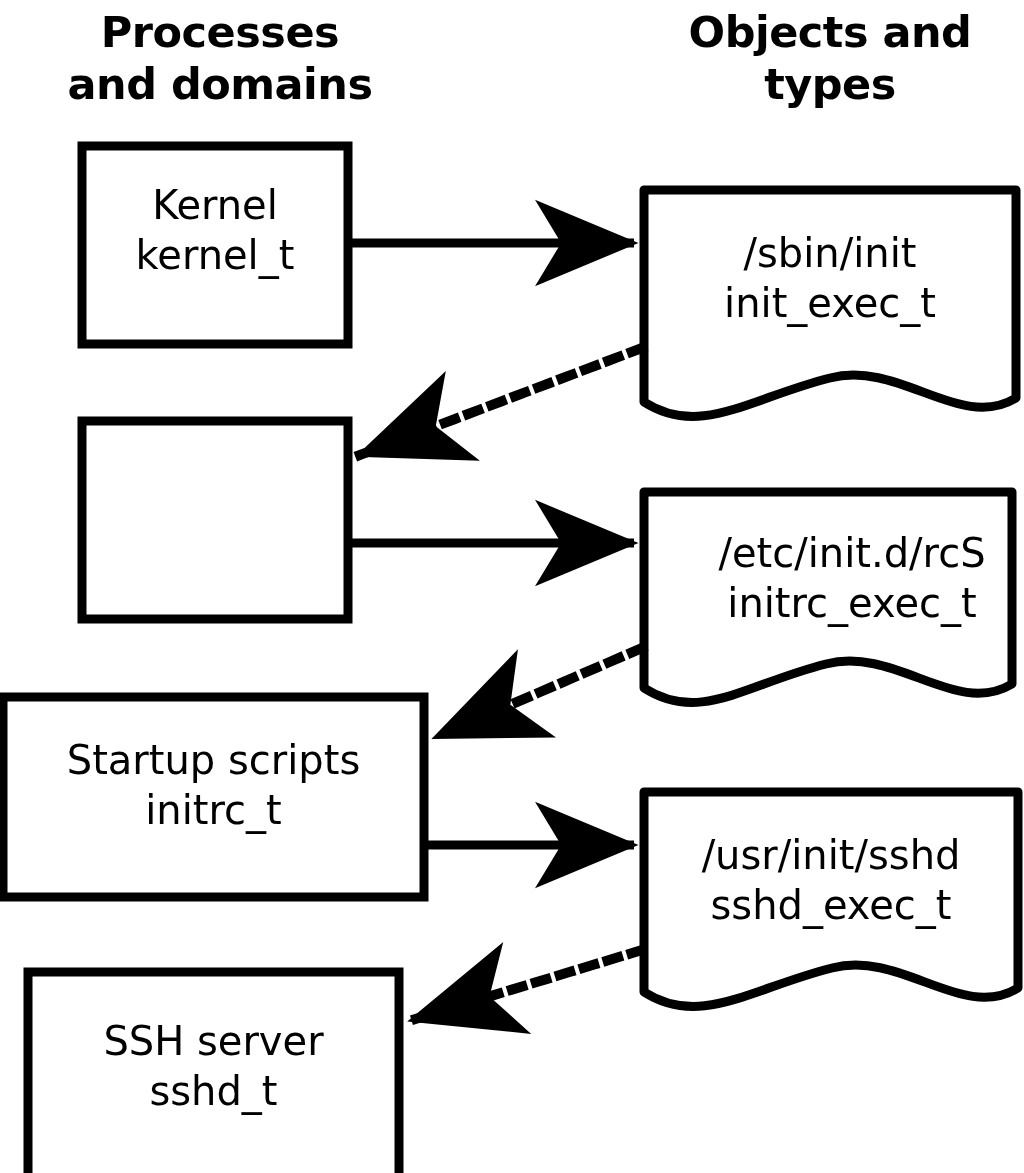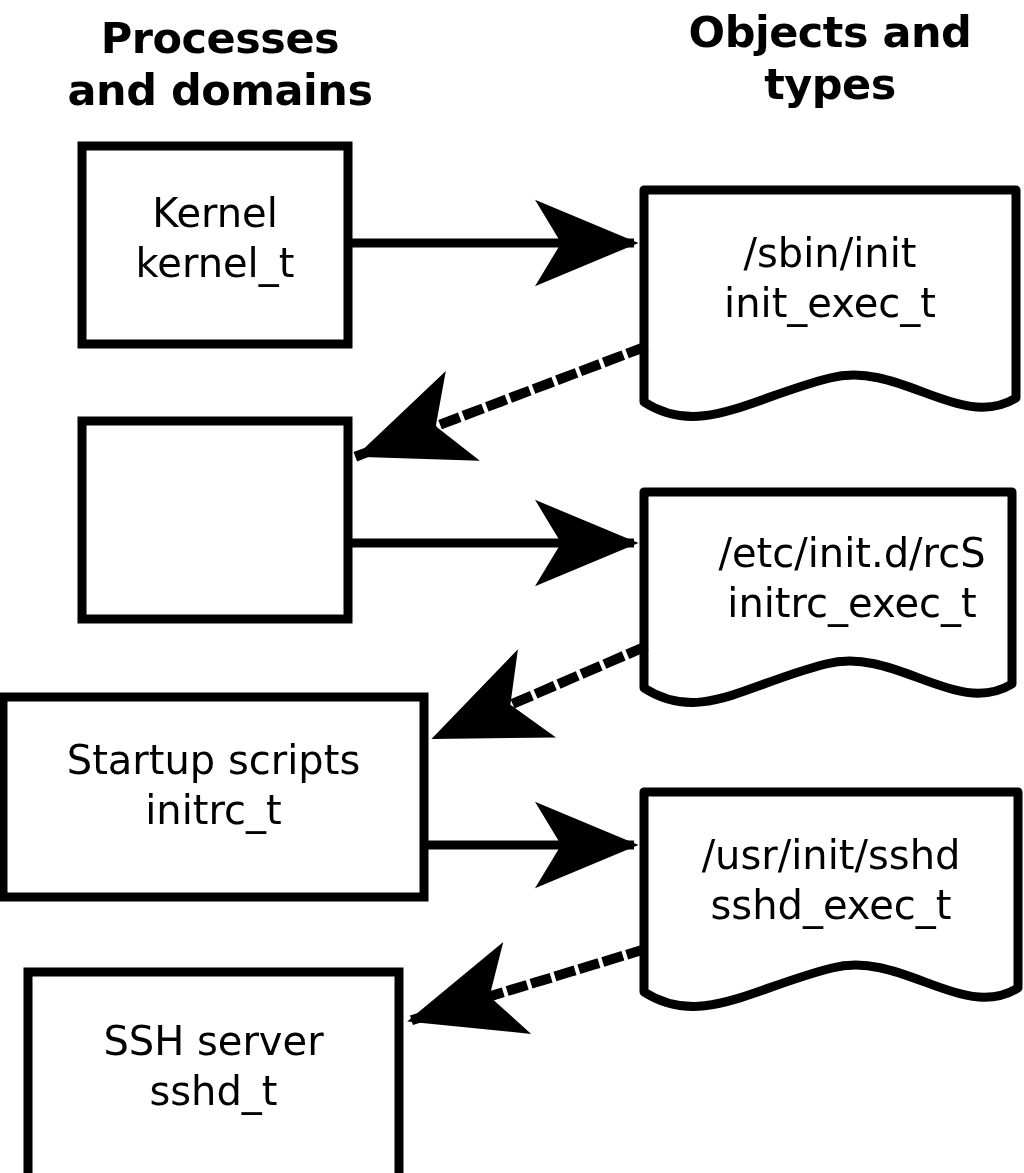--- a/index.html
+++ b/index.html
@@ -34,21 +34,21 @@
     position: absolute;
     font-weight: bold;
     font-size: 43px;
     line-height: 52px;
     text-align: center;
     letter-spacing: -0.5px;
     white-space: pre-line;
   }
   #header-left {
     left: 20px;
-    top: 12px;
+    top: 6px;
     width: 400px;
   }
   #header-right {
     left: 620px;
     top: 6px;
     width: 420px;
   }
   .node-label {
     position: absolute;
     text-align: center;
@@ -108,21 +108,21 @@
 
     <line x1="424" y1="845" x2="634" y2="845" stroke="#000000" stroke-width="9" marker-end="url(#arrowSolid)"></line>
 
     <line x1="642" y1="348" x2="360" y2="455" stroke="#000000" stroke-width="10" stroke-dasharray="11 14" stroke-linecap="square" marker-end="url(#arrowDotted)"></line>
 
     <line x1="642" y1="648" x2="436" y2="737" stroke="#000000" stroke-width="10" stroke-dasharray="11 14" stroke-linecap="square" marker-end="url(#arrowDotted)"></line>
 
     <line x1="642" y1="950" x2="412" y2="1020" stroke="#000000" stroke-width="10" stroke-dasharray="11 14" stroke-linecap="square" marker-end="url(#arrowDotted)"></line>
   </svg>
 
-  <div class="node-label" style="left:82px; top:188px; width:266px;">Kernel
+  <div class="node-label" style="left:82px; top:180px; width:266px;">Kernel
 kernel_t</div>
 
 
   <div class="node-label" style="left:3px; top:735px; width:421px;">Startup scripts
 initrc_t</div>
 
   <div class="node-label" style="left:644px; top:228px; width:372px;">/sbin/init
 init_exec_t</div>
 
   <div class="node-label" style="left:28px; top:1016px; width:371px;">SSH server

